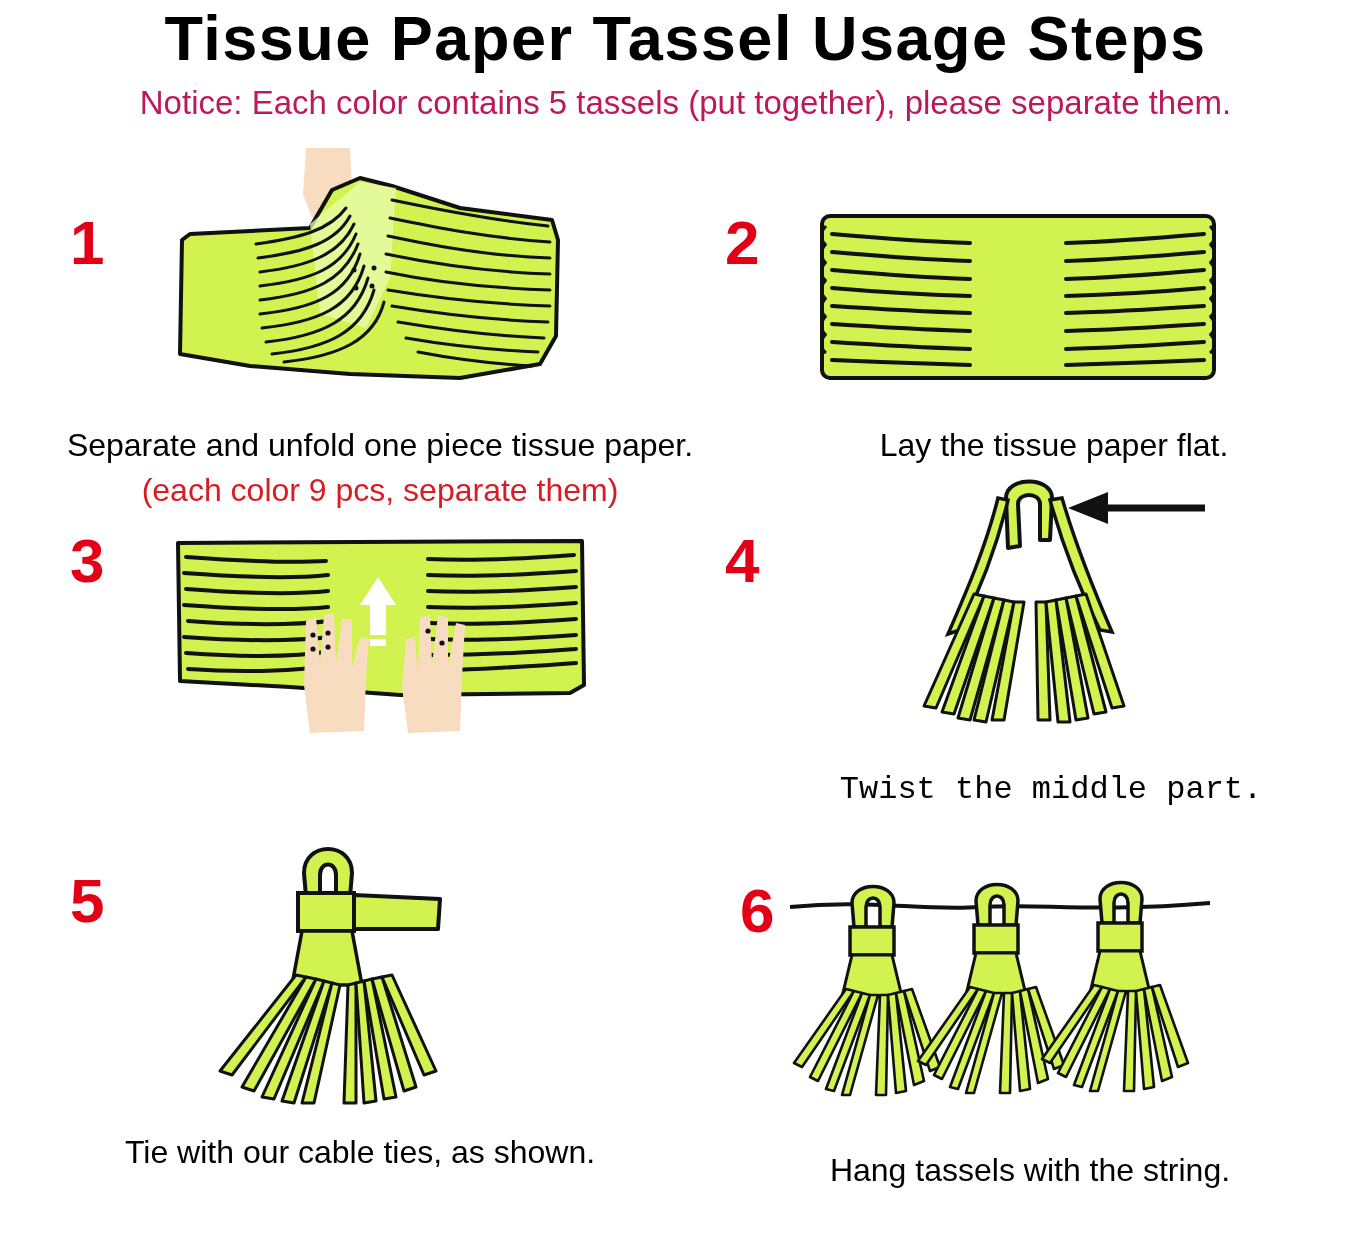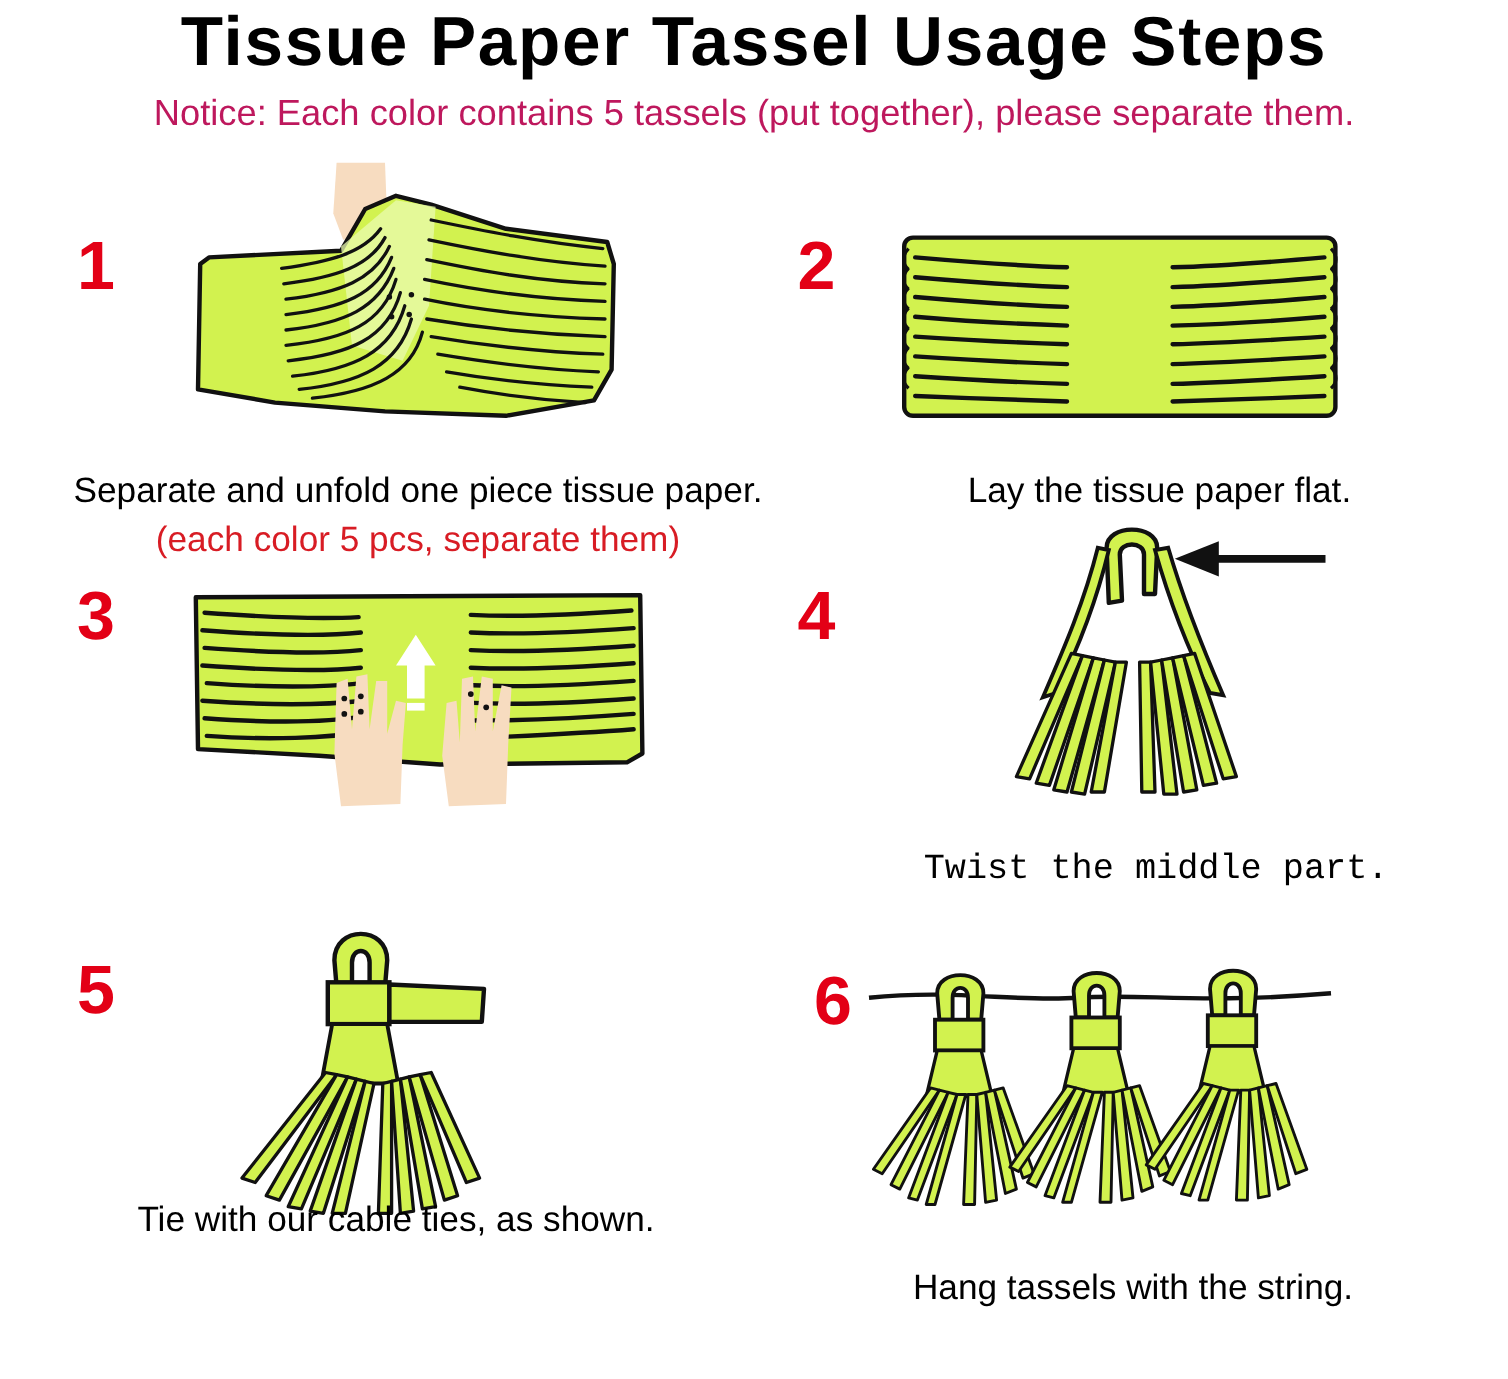--- a/index.html
+++ b/index.html
@@ -98,21 +98,21 @@
       <g fill="#111">
         <circle cx="194" cy="122" r="2.5"></circle>
         <circle cx="214" cy="120" r="2.5"></circle>
         <circle cx="196" cy="140" r="2.5"></circle>
         <circle cx="212" cy="138" r="2.5"></circle>
       </g>
     </svg>
   </div>
 
   <div class="caption" style="left:0;top:425px;width:760px;">Separate and unfold one piece tissue paper.</div>
-  <div class="caption red" style="left:0;top:470px;width:760px;">(each color 5 pcs, separate them)</div>
+  <div class="caption red" style="left:0;top:470px;width:760px;">(each color 9 pcs, separate them)</div>
 
   <div class="step-num" style="left:725px;top:212px;">2</div>
 
   <div class="art" style="left:818px;top:212px;">
     <svg width="400" height="170" viewBox="0 0 400 170">
 
       <rect x="4" y="4" width="392" height="162" rx="8" fill="#d2f24f" stroke="#111" stroke-width="4"></rect>
 
       <g stroke="#111" stroke-width="4" fill="none" stroke-linecap="round">
         <path d="M14 22 C60 26 120 30 152 31"></path>
@@ -273,21 +273,21 @@
       <g fill="#d2f24f" stroke="#111" stroke-width="3" stroke-linejoin="round">
         <path d="M138 150 L146 148 L146 268 L134 268 Z"></path>
         <path d="M146 148 L154 146 L166 266 L154 268 Z"></path>
         <path d="M154 146 L162 144 L186 262 L174 264 Z"></path>
         <path d="M162 144 L172 142 L206 252 L194 256 Z"></path>
         <path d="M172 142 L182 140 L226 236 L214 240 Z"></path>
       </g>
     </svg>
   </div>
 
-  <div class="caption" style="left:0;top:1088px;width:720px;">Tie with our cable ties, as shown.</div>
+  <div class="caption" style="left:0;top:1132px;width:720px;">Tie with our cable ties, as shown.</div>
 
   <div class="step-num" style="left:740px;top:880px;">6</div>
 
   <div class="art" style="left:790px;top:885px;">
     <svg width="420" height="235" viewBox="0 0 420 235">
 
       <path d="M0 22 C80 14 130 26 190 22 C250 18 300 28 420 18" stroke="#111" stroke-width="4" fill="none"></path>
 
       <g>
         <path d="M62 18 C62 -4 104 -4 104 18 L102 42 L90 42 L90 22 C90 10 76 10 76 22 L76 42 L64 42 Z" fill="#d2f24f" stroke="#111" stroke-width="3.5" stroke-linejoin="round"></path>

